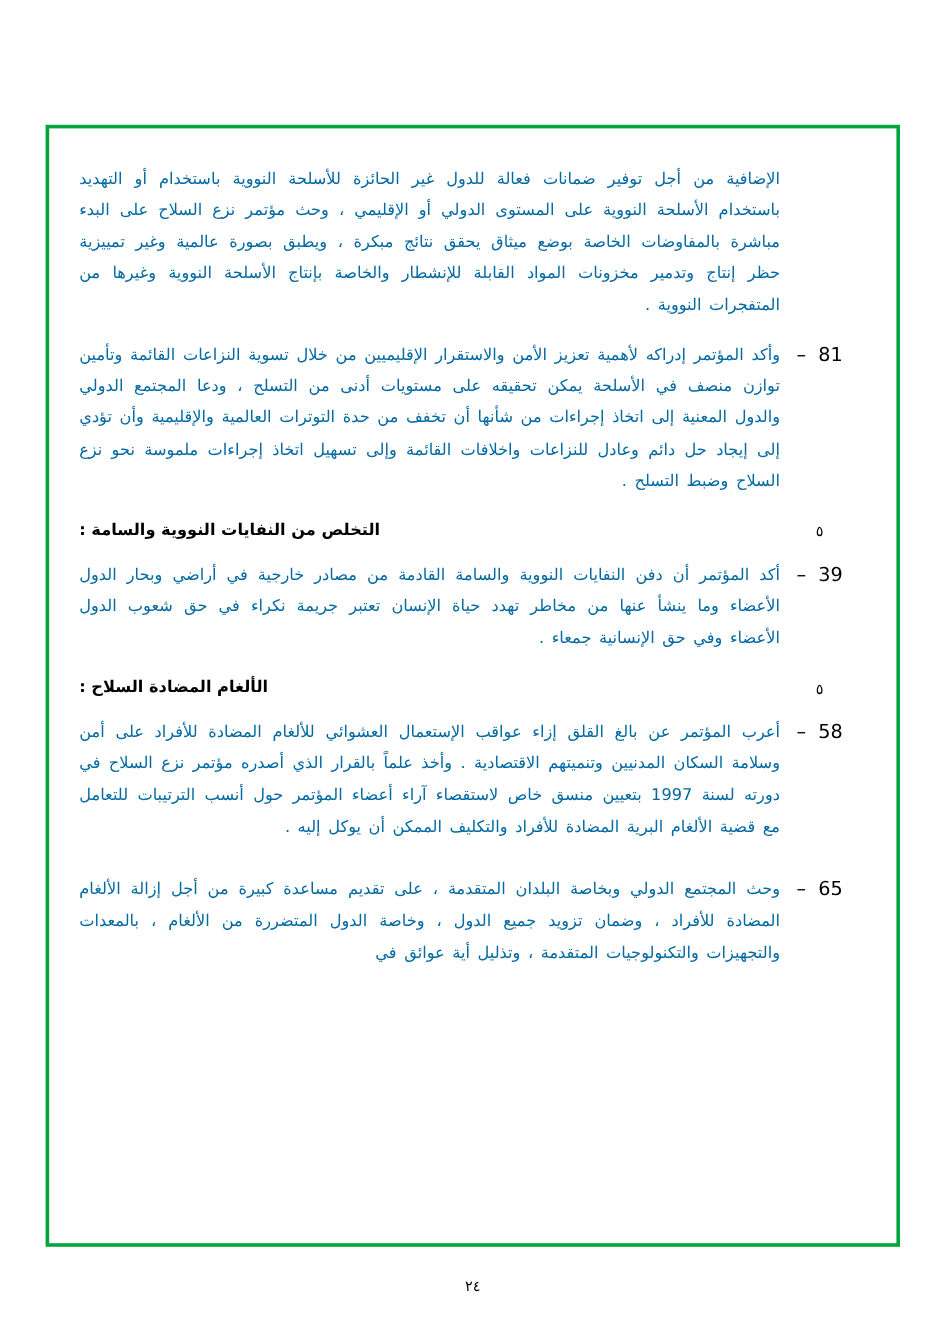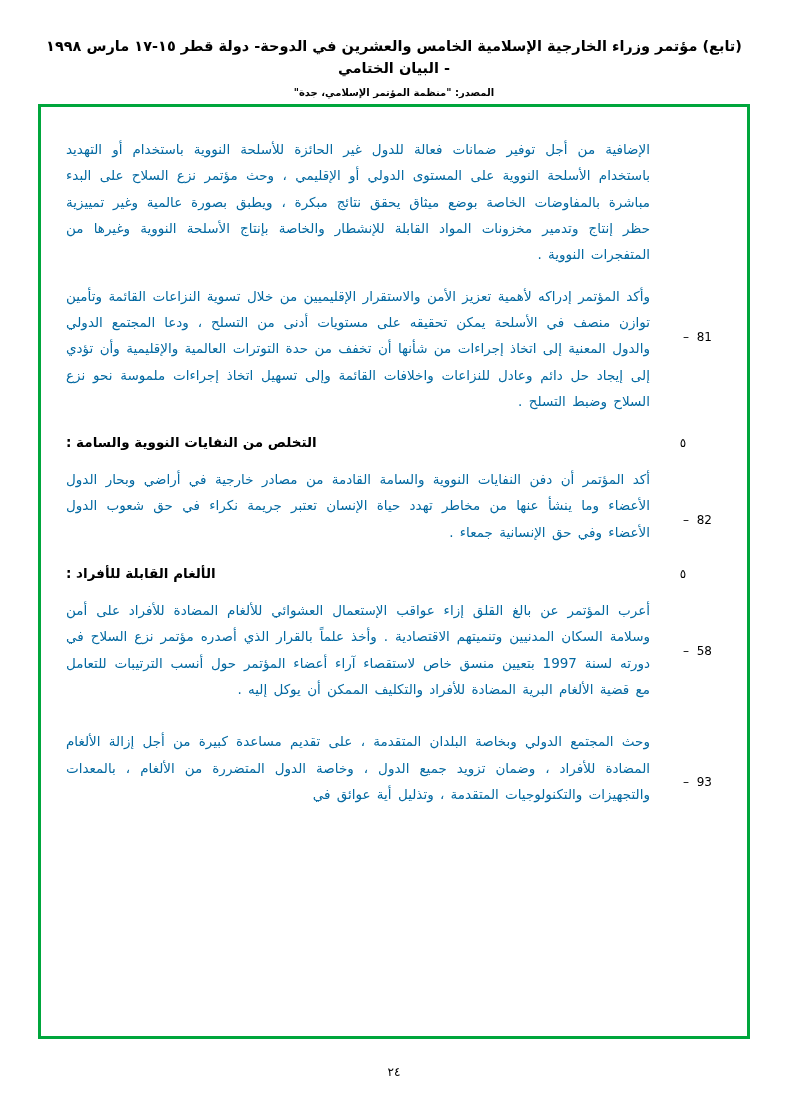--- a/index.html
+++ b/index.html
@@ -67,27 +67,26 @@
 
   
   .para-row {
     display: flex;
     flex-direction: row;
     align-items: flex-start;
     margin-bottom: 15px;
   }
   .para-num {
     flex: 0 0 58px;
-    font-size: 12px;
-    text-align: right;
+    font-size: 16px;
+    text-align: center;
     padding-top: 3px;
     direction: ltr;
     white-space: nowrap;
     color: #000;
-    margin-top: 44px;
   }
   .para-text {
     flex: 1 1 auto;
     font-size: 13.5px;
     line-height: 1.95;
     text-align: justify;
     text-align-last: right;
     direction: rtl;
     color: #0369a1;
     padding-right: 4px;
@@ -134,24 +133,20 @@
     font-size: 12px;
     color: #000;
     direction: rtl;
   }
 </style>
 </head>
 <body>
 
 <div class="page">
 
-  <div class="header">
-    <div class="header-title">(تابع) مؤتمر وزراء الخارجية الإسلامية الخامس والعشرين في الدوحة- دولة قطر ١٥-١٧ مارس ١٩٩٨ - البيان الختامي</div>
-    <div class="header-source">المصدر: "منظمة المؤتمر الإسلامي، جدة"</div>
-  </div>
 
   <div class="frame"></div>
 
   <div class="content">
 
     <div class="para-row plain">
       <div class="para-num"></div>
       <div class="para-text">الإضافية من أجل توفير ضمانات فعالة للدول غير الحائزة للأسلحة النووية باستخدام أو التهديد باستخدام الأسلحة النووية على المستوى الدولي أو الإقليمي ، وحث مؤتمر نزع السلاح على البدء مباشرة بالمفاوضات الخاصة بوضع ميثاق يحقق نتائج مبكرة ، ويطبق بصورة عالمية وغير تمييزية حظر إنتاج وتدمير مخزونات المواد القابلة للإنشطار والخاصة بإنتاج الأسلحة النووية وغيرها من المتفجرات النووية .</div>
     </div>
 
@@ -159,36 +154,36 @@
       <div class="para-num"><span>–</span>&nbsp;&nbsp;<span>81</span></div>
       <div class="para-text">وأكد المؤتمر إدراكه لأهمية تعزيز الأمن والاستقرار الإقليميين من خلال تسوية النزاعات القائمة وتأمين توازن منصف في الأسلحة يمكن تحقيقه على مستويات أدنى من التسلح ، ودعا المجتمع الدولي والدول المعنية إلى اتخاذ إجراءات من شأنها أن تخفف من حدة التوترات العالمية والإقليمية وأن تؤدي إلى إيجاد حل دائم وعادل للنزاعات واخلافات القائمة وإلى تسهيل اتخاذ إجراءات ملموسة نحو نزع السلاح وضبط التسلح .</div>
     </div>
 
     <div class="heading-row">
       <div class="heading-bullet">٥</div>
       <div class="heading-text">التخلص من النفايات النووية والسامة :</div>
     </div>
 
     <div class="para-row">
-      <div class="para-num"><span>–</span>&nbsp;&nbsp;<span>82</span></div>
+      <div class="para-num"><span>–</span>&nbsp;&nbsp;<span>39</span></div>
       <div class="para-text">أكد المؤتمر أن دفن النفايات النووية والسامة القادمة من مصادر خارجية في أراضي وبحار الدول الأعضاء وما ينشأ عنها من مخاطر تهدد حياة الإنسان تعتبر جريمة نكراء في حق شعوب الدول الأعضاء وفي حق الإنسانية جمعاء .</div>
     </div>
 
     <div class="heading-row">
       <div class="heading-bullet">٥</div>
-      <div class="heading-text">الألغام القابلة للأفراد :</div>
+      <div class="heading-text">الألغام المضادة السلاح :</div>
     </div>
 
     <div class="para-row">
       <div class="para-num"><span>–</span>&nbsp;&nbsp;<span>58</span></div>
       <div class="para-text">أعرب المؤتمر عن بالغ القلق إزاء عواقب الإستعمال العشوائي للألغام المضادة للأفراد على أمن وسلامة السكان المدنيين وتنميتهم الاقتصادية . وأخذ علماً بالقرار الذي أصدره مؤتمر نزع السلاح في دورته لسنة 1997 بتعيين منسق خاص لاستقصاء آراء أعضاء المؤتمر حول أنسب الترتيبات للتعامل مع قضية الألغام البرية المضادة للأفراد والتكليف الممكن أن يوكل إليه .</div>
     </div>
 
     <div class="para-row" style="margin-top:26px;">
-      <div class="para-num"><span>–</span>&nbsp;&nbsp;<span>93</span></div>
+      <div class="para-num"><span>–</span>&nbsp;&nbsp;<span>65</span></div>
       <div class="para-text">وحث المجتمع الدولي وبخاصة البلدان المتقدمة ، على تقديم مساعدة كبيرة من أجل إزالة الألغام المضادة للأفراد ، وضمان تزويد جميع الدول ، وخاصة الدول المتضررة من الألغام ، بالمعدات والتجهيزات والتكنولوجيات المتقدمة ، وتذليل أية عوائق في</div>
     </div>
 
   </div>
 
   <div class="footer">
     <span>٢٤</span>
   </div>
 
 </div>

